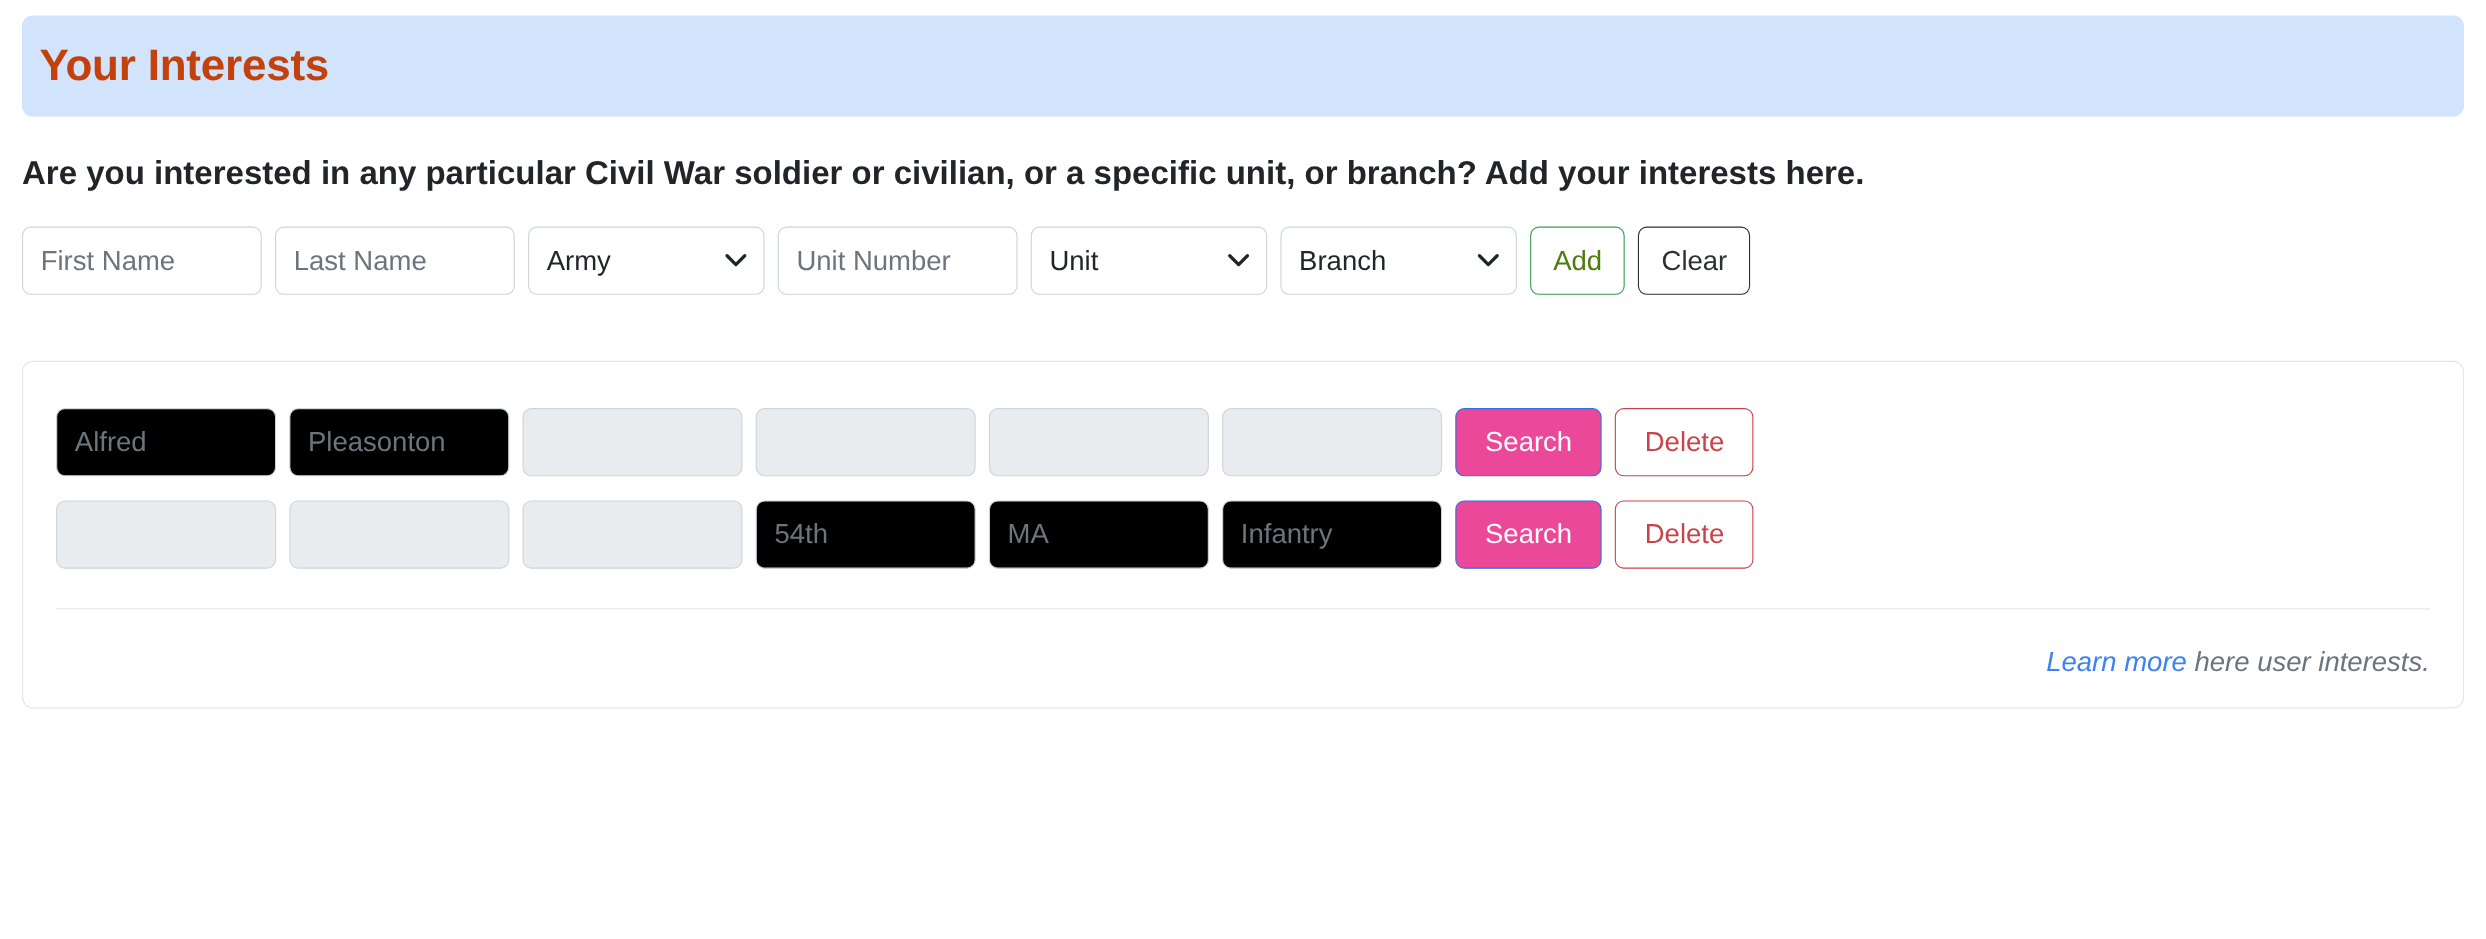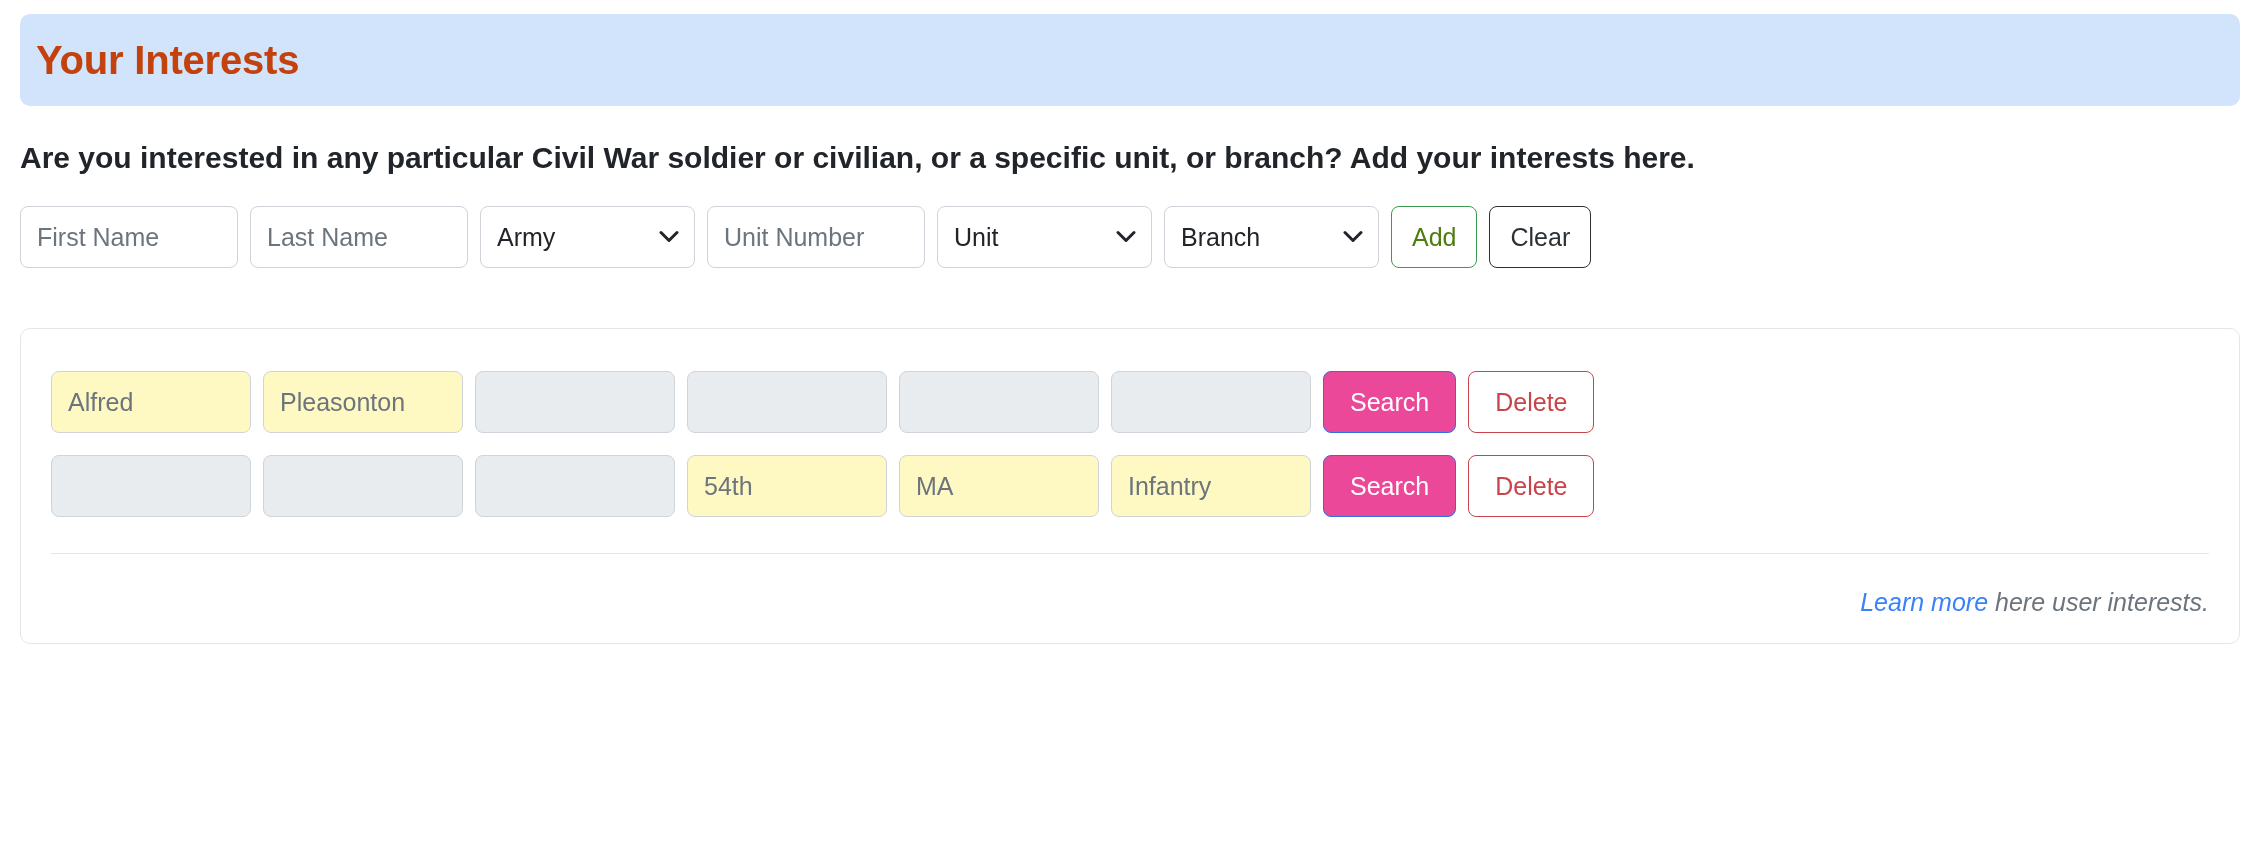--- a/index.html
+++ b/index.html
@@ -151,21 +151,21 @@
     border: 1px solid #ced4da;
     border-radius: 8px;
     display: flex;
     align-items: center;
     padding: 0 16px;
     font-size: 25px;
     color: #6c757d;
     width: 200px;
   }
   .cell.filled {
-    background: #fef9c3;
+    background: #000000;
   }
   .cell.empty {
     background: #e9ecef;
   }
   .btn-search {
     border: 1px solid #2f6fe4;
     background: #ec4899;
     color: #ffffff;
     padding: 0 26px;
   }

